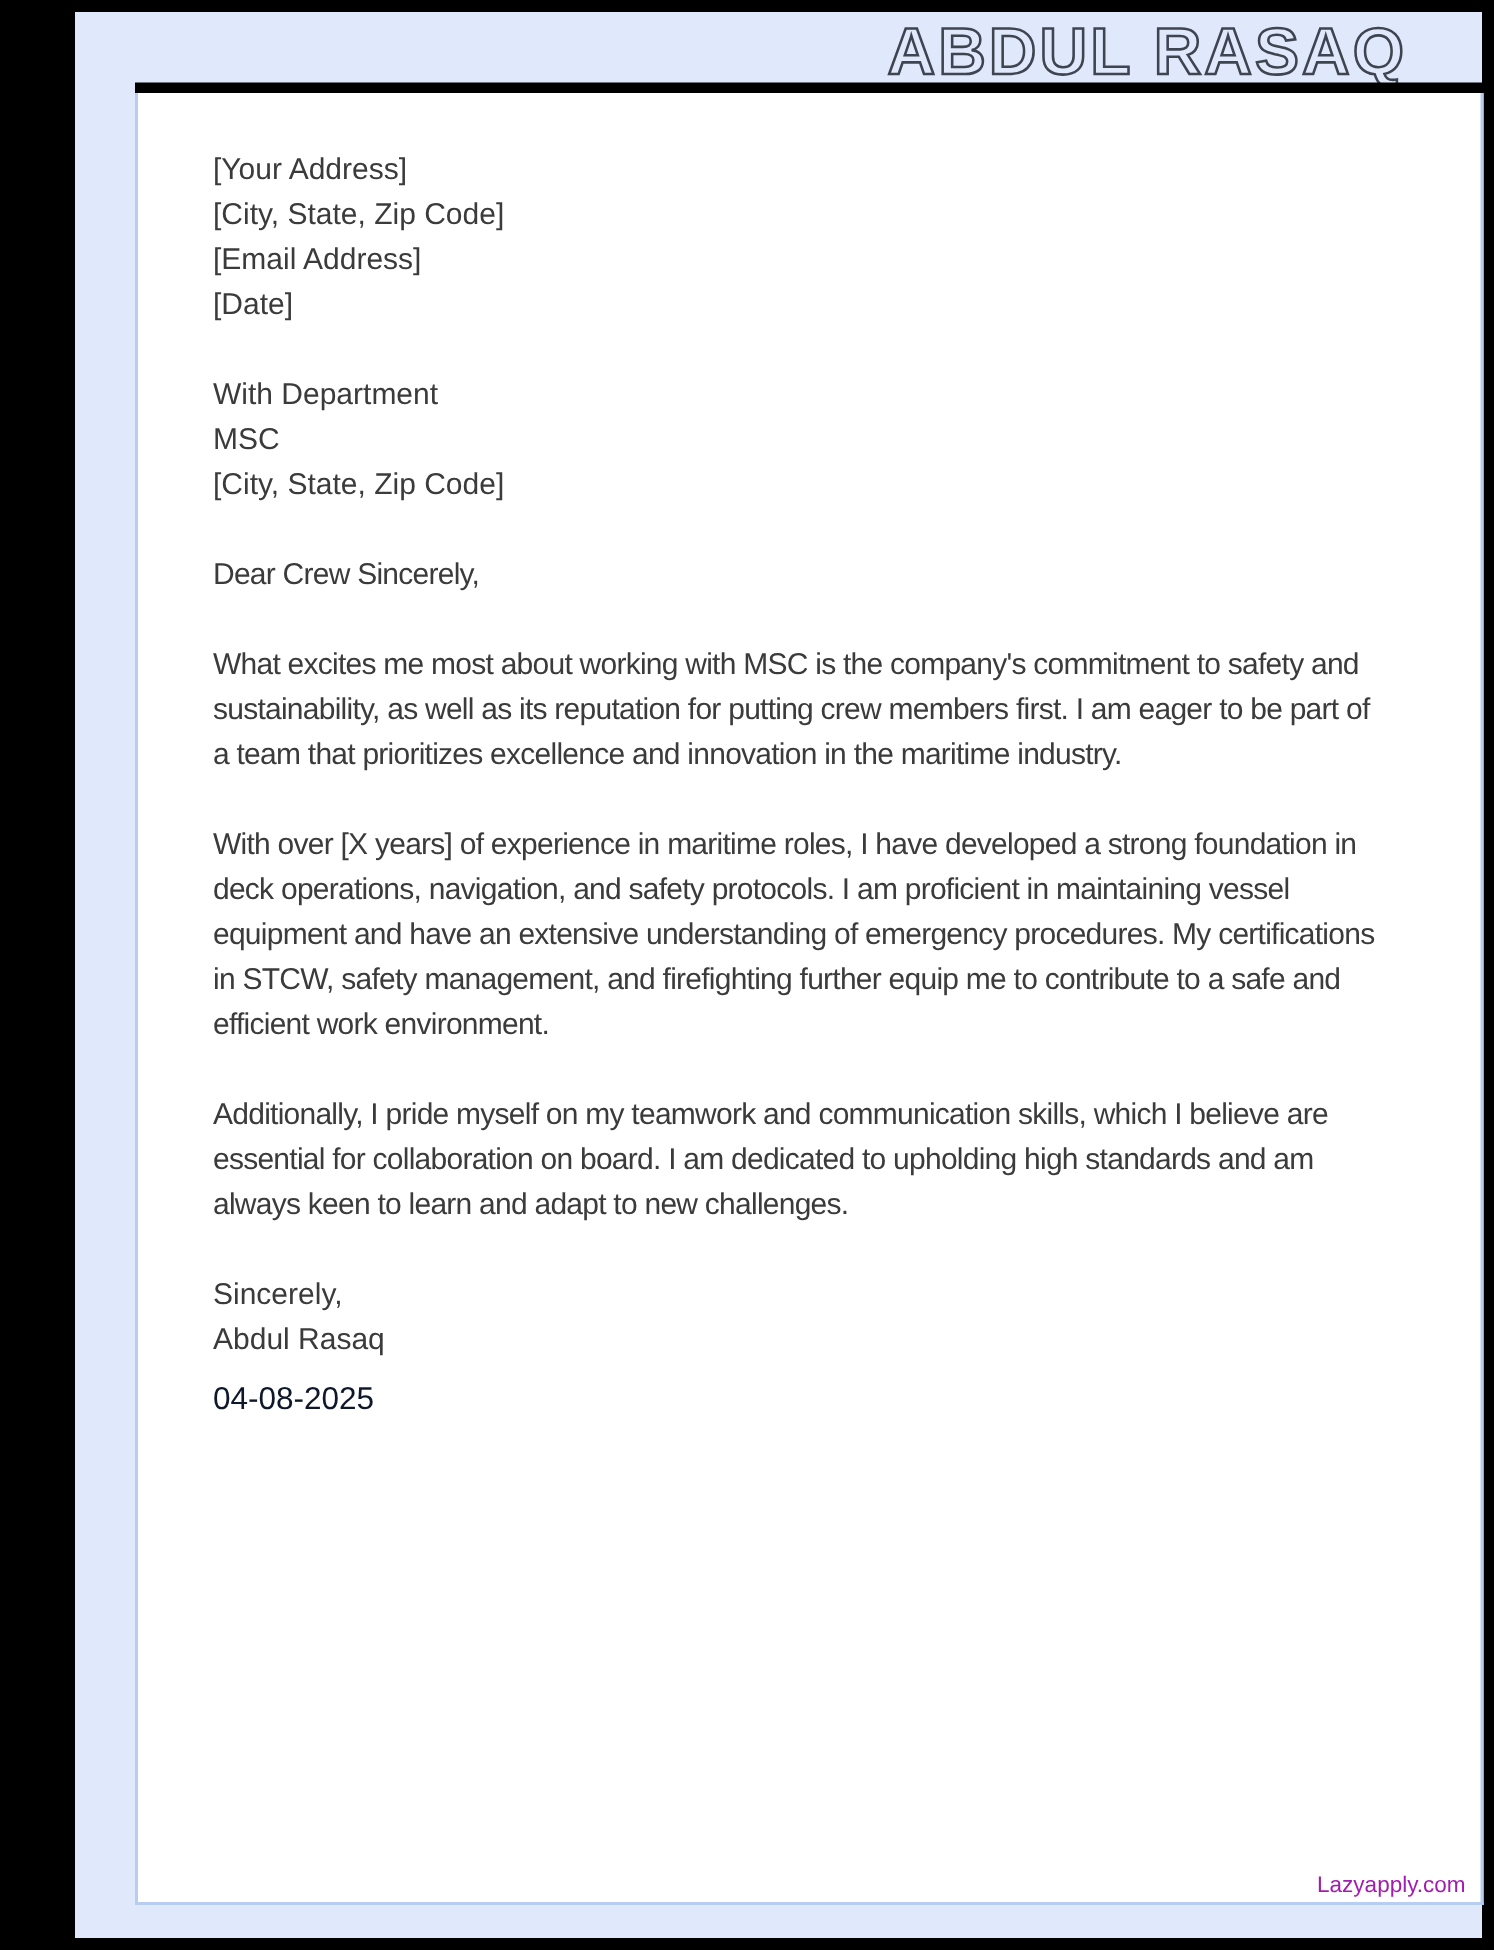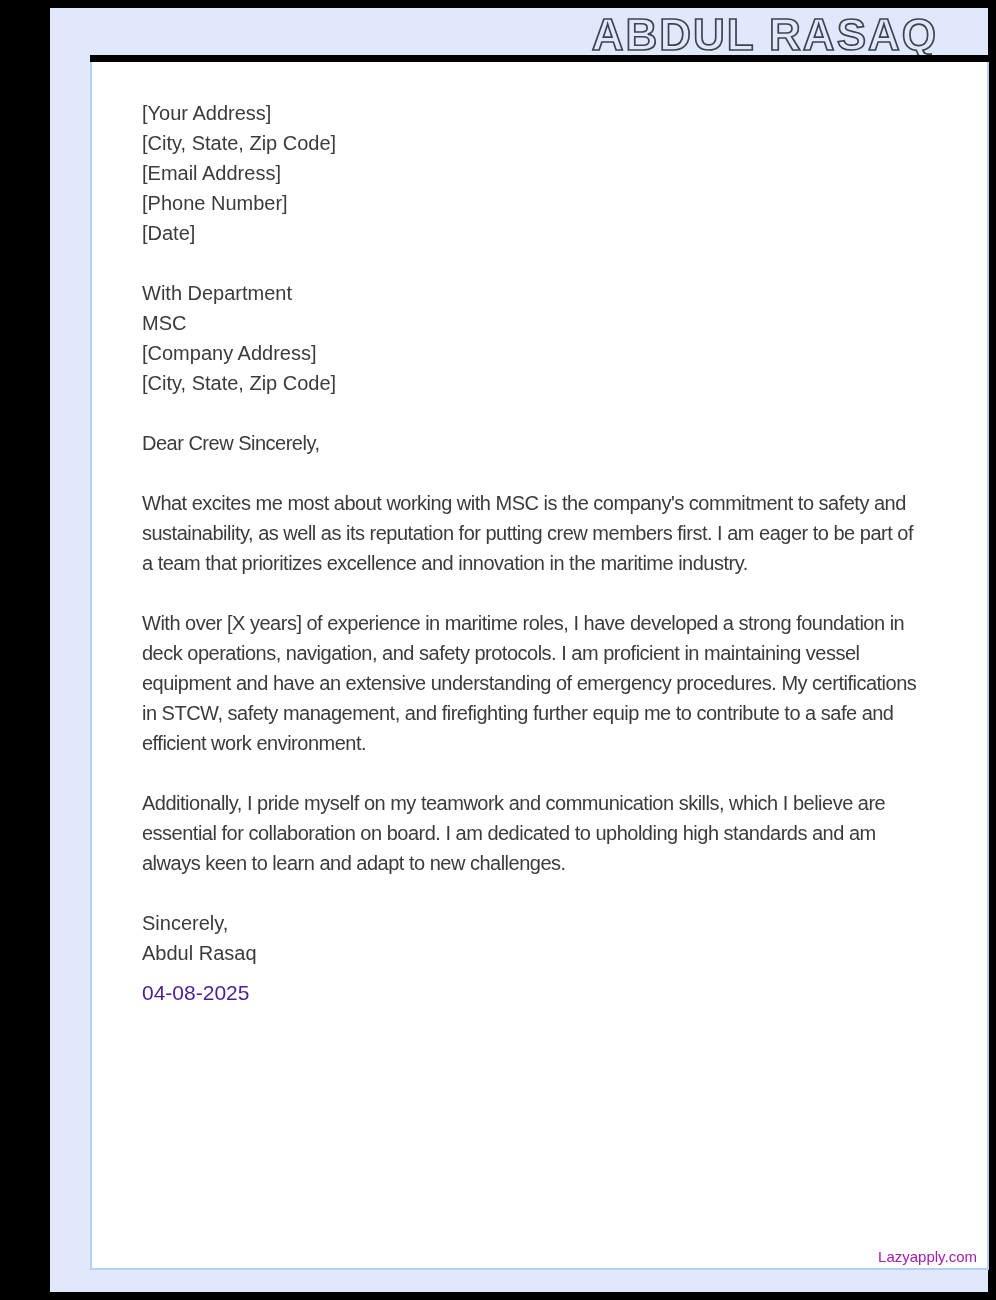--- a/index.html
+++ b/index.html
@@ -61,21 +61,21 @@
     max-width: 795px;
   }
   .closing-line {
     font-size: 20px;
     line-height: 30px;
   }
   .date-line {
     margin-top: 10px;
     font-size: 21px;
     line-height: 30px;
-    color: #4c1d95;
+    color: #0f172a;
   }
   .watermark {
     position: absolute;
     right: 10px; bottom: 3px;
     font-size: 15px;
     color: #a21caf;
   }
 </style>
 </head>
 <body>
@@ -85,28 +85,26 @@
   <div class="header-name">ABDUL RASAQ</div>
 
   <div class="rule"></div>
 
   <div class="page">
 
     <div class="block">
       <div class="block-line">[Your Address]</div>
       <div class="block-line">[City, State, Zip Code]</div>
       <div class="block-line">[Email Address]</div>
-      <div class="block-line">[Phone Number]</div>
       <div class="block-line">[Date]</div>
     </div>
 
     <div class="block">
       <div class="block-line">With Department</div>
       <div class="block-line">MSC</div>
-      <div class="block-line">[Company Address]</div>
       <div class="block-line">[City, State, Zip Code]</div>
     </div>
 
     <p class="para">Dear Crew Sincerely,</p>
 
     <p class="para">What excites me most about working with MSC is the company's commitment to safety and sustainability, as well as its reputation for putting crew members first. I am eager to be part of a team that prioritizes excellence and innovation in the maritime industry.</p>
     <p class="para">With over [X years] of experience in maritime roles, I have developed a strong foundation in deck operations, navigation, and safety protocols. I am proficient in maintaining vessel equipment and have an extensive understanding of emergency procedures. My certifications in STCW, safety management, and firefighting further equip me to contribute to a safe and efficient work environment.</p>
     <p class="para">Additionally, I pride myself on my teamwork and communication skills, which I believe are essential for collaboration on board. I am dedicated to upholding high standards and am always keen to learn and adapt to new challenges.</p>
 
     <div>

